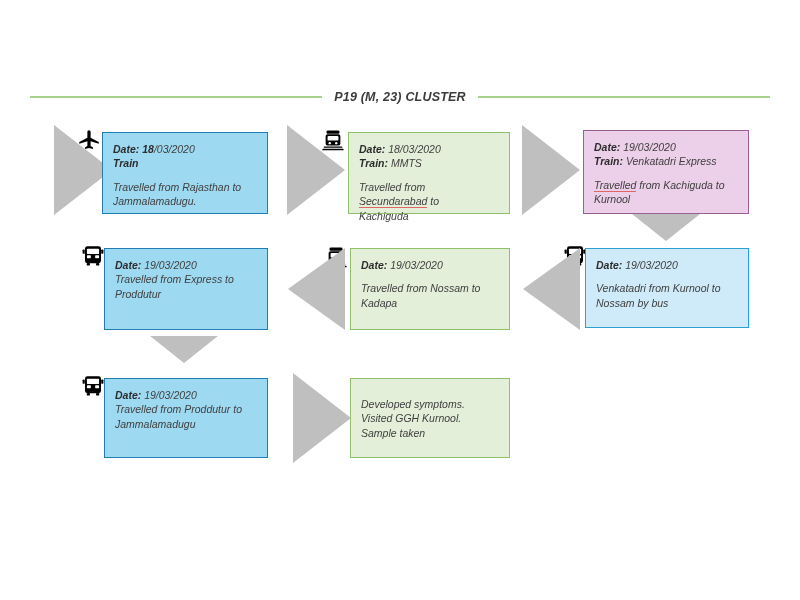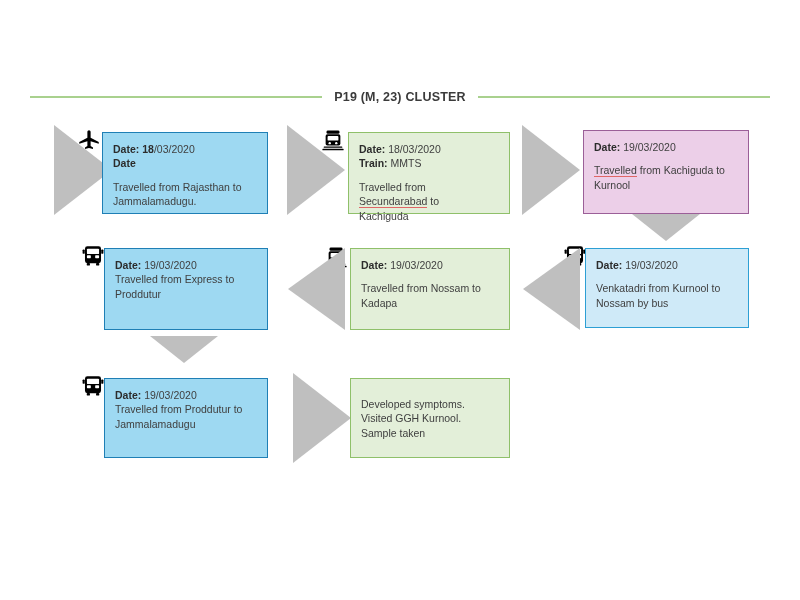--- a/index.html
+++ b/index.html
@@ -12,20 +12,21 @@
     width: 800px;
     height: 600px;
     font-family: "Liberation Sans", sans-serif;
     overflow: hidden;
     position: relative;
   }
   #canvas {
     position: relative;
     width: 800px;
     height: 600px;
+    font-style: italic;
   }
 
   
   .title-row {
     position: absolute;
     left: 30px;
     top: 86px;
     width: 740px;
     height: 22px;
     display: flex;
@@ -135,21 +136,21 @@
       <path d="M21 15.5v-1.6l-7.5-3.9V4.6c0-.9-.7-1.6-1.5-1.6s-1.5.7-1.5 1.6v5.4L3 13.9v1.6l7.5-2.3v4.3L8.3 19v1.2l3.7-.9 3.7.9V19l-2.2-1.5v-4.3L21 15.5z"></path>
     </svg>
   </div>
 
   <div class="box blue" style="left:102px; top:132px; width:166px; height:82px;">
     <p class="line">
       <span class="lbl">Date:</span>
       <span class="lbl">18</span><span>/03/2020</span>
     </p>
     <p class="line">
-      <span class="lbl">Date</span>
+      <span class="lbl">Train</span>
     </p>
     <div class="spacer"></div>
     <p class="line">Travelled from Rajasthan to Jammalamadugu.</p>
   </div>
 
   <div class="arrow right" style="left:287px; top:125px;"></div>
 
   <div class="tico" style="left:320px; top:128px;">
     <svg viewBox="0 0 24 24" fill="currentColor" aria-hidden="true">
       <rect x="6" y="2.2" width="12" height="3.2" rx="1.3"></rect>
@@ -174,20 +175,24 @@
     <div class="spacer"></div>
     <p class="line"><span>Travelled from </span><span class="sp-err">Secundarabad</span><span> to Kachiguda</span></p>
   </div>
 
   <div class="arrow right" style="left:522px; top:125px;"></div>
 
   <div class="box pink" style="left:583px; top:130px; width:166px; height:84px;">
     <p class="line">
       <span class="lbl">Date:</span>
       <span>19/03/2020</span>
+    </p>
+    <p class="line">
+      <span class="lbl">Train:</span>
+      <span>Venkatadri Express</span>
     </p>
     <div class="spacer"></div>
     <p class="line"><span class="sp-err">Travelled</span><span> from Kachiguda to Kurnool</span></p>
   </div>
 
   <div class="arrow down" style="left:632px; top:214px;"></div>
 
   <div class="tico" style="left:562px; top:243px;">
     <svg viewBox="0 0 24 24" fill="currentColor" aria-hidden="true">
       <rect x="4.6" y="3" width="14.8" height="15.6" rx="2.2"></rect>

